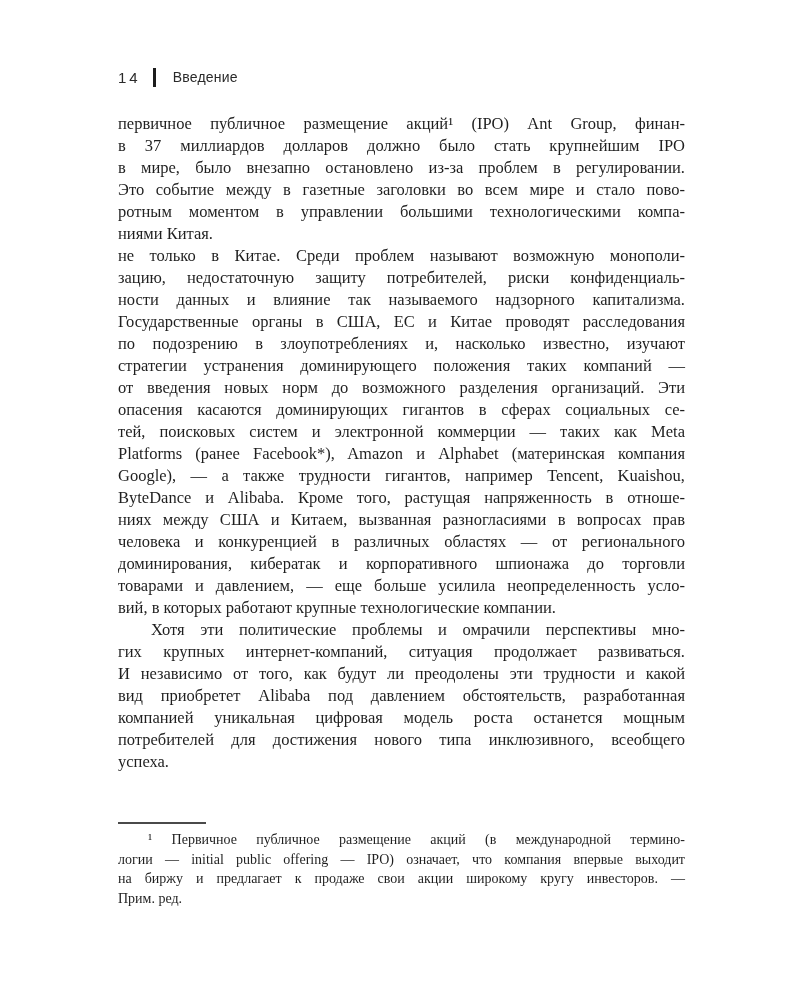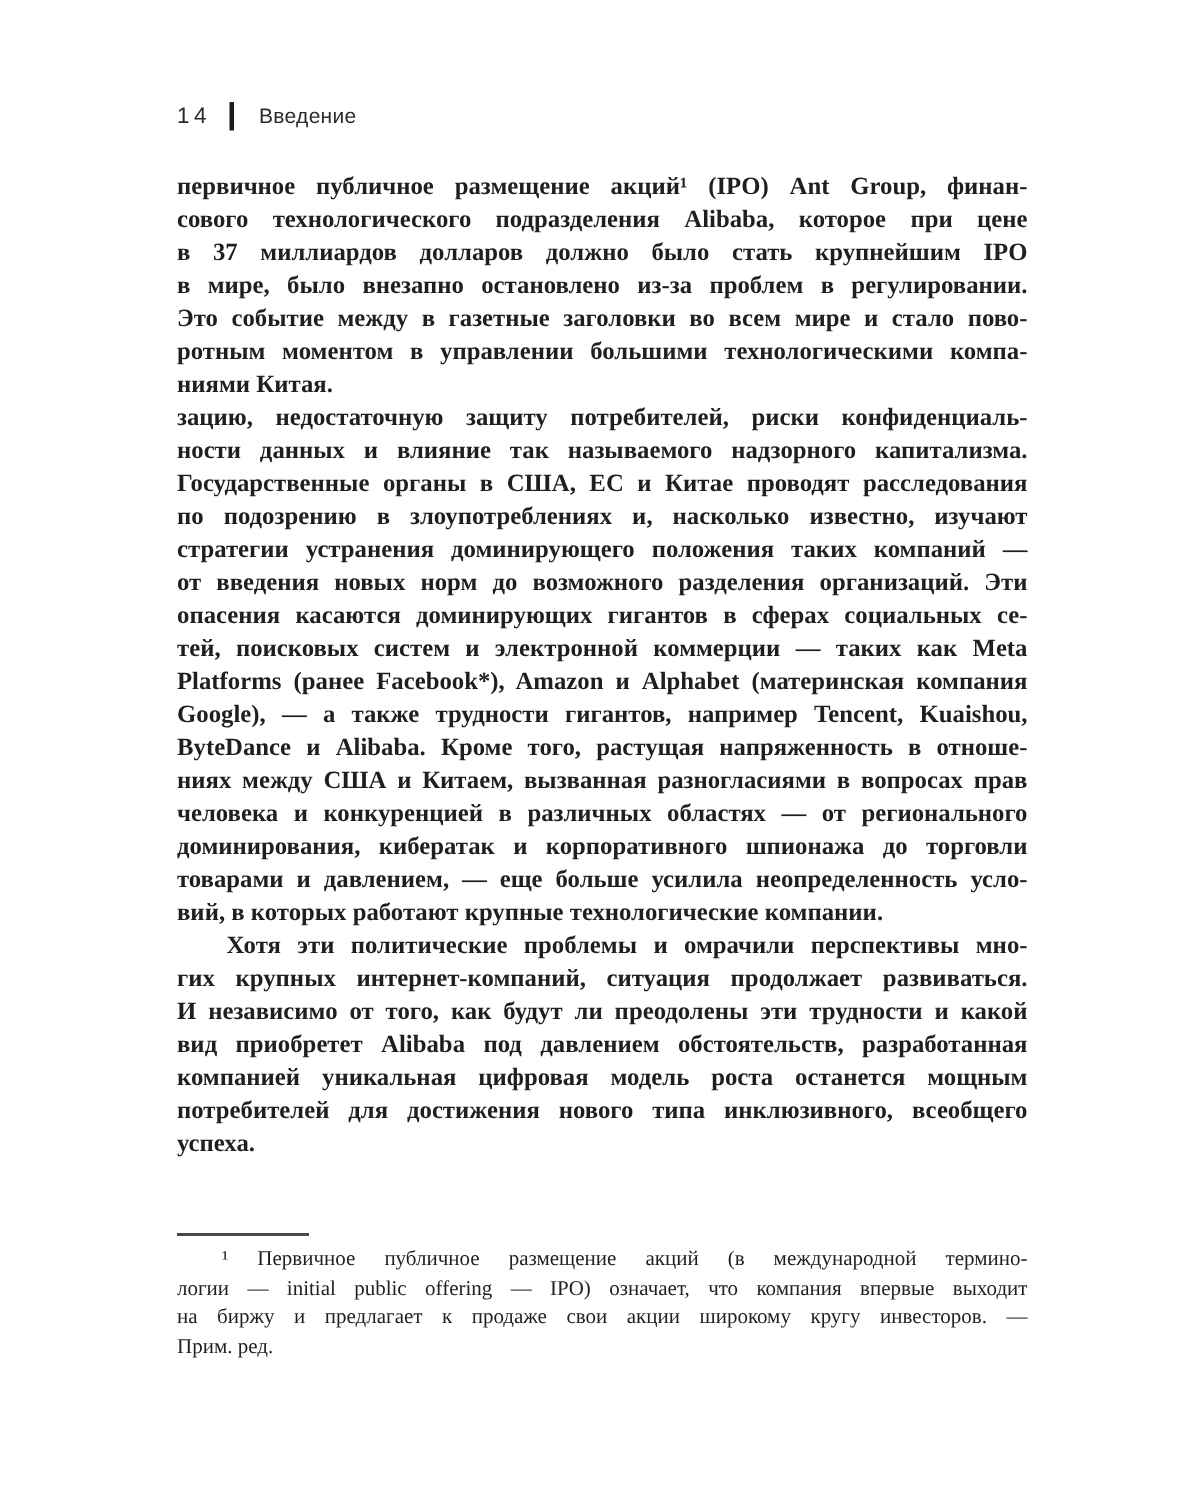--- a/index.html
+++ b/index.html
@@ -28,21 +28,20 @@
   .hdr-bar{display:inline-block;width:3px;height:19px;background:#1c1c1c;margin-left:12px;margin-right:17px;}
   .section{font-size:14px;letter-spacing:0.2px;text-align:center;}
   .body-text{
     position:absolute;left:118px;top:113px;width:567px;
     font-size:16.5px;line-height:22px;
     color:var(--ink);
   }
   .line{
     text-align:justify;
     text-align-last:justify;
-    font-weight:bold;
   }
   .line.last{text-align-last:left;}
   .line.indent{padding-left:33px;}
   .footnote{
     position:absolute;left:118px;top:822px;width:567px;
     font-size:14px;line-height:19.5px;
     color:var(--ink);
   }
   .fn-rule{width:88px;height:2px;background:var(--rule);margin-bottom:6px;}
   .fn-line{
@@ -59,28 +58,28 @@
 
   <div class="header">
     <span class="page-num">14</span>
     <span class="hdr-bar"></span>
     <span class="section">Введение</span>
   </div>
 
   <div class="body-text">
       <div>
         <div class="line">первичное публичное размещение акций¹ (IPO) Ant Group, финан-</div>
-        <div class="line">сового технологического подразделения Alibaba, которое при цене</div>
         <div class="line">в 37 миллиардов долларов должно было стать крупнейшим IPO</div>
         <div class="line">в мире, было внезапно остановлено из-за проблем в регулировании.</div>
         <div class="line">Это событие между в газетные заголовки во всем мире и стало пово-</div>
         <div class="line">ротным моментом в управлении большими технологическими компа-</div>
         <div class="line last">ниями Китая.</div>
       </div>
       <div>
+        <div class="line">не только в Китае. Среди проблем называют возможную монополи-</div>
         <div class="line">зацию, недостаточную защиту потребителей, риски конфиденциаль-</div>
         <div class="line">ности данных и влияние так называемого надзорного капитализма.</div>
         <div class="line">Государственные органы в США, ЕС и Китае проводят расследования</div>
         <div class="line">по подозрению в злоупотреблениях и, насколько известно, изучают</div>
         <div class="line">стратегии устранения доминирующего положения таких компаний —</div>
         <div class="line">от введения новых норм до возможного разделения организаций. Эти</div>
         <div class="line">опасения касаются доминирующих гигантов в сферах социальных се-</div>
         <div class="line">тей, поисковых систем и электронной коммерции — таких как Meta</div>
         <div class="line">Platforms (ранее Facebook*), Amazon и Alphabet (материнская компания</div>
         <div class="line">Google), — а также трудности гигантов, например Tencent, Kuaishou,</div>

